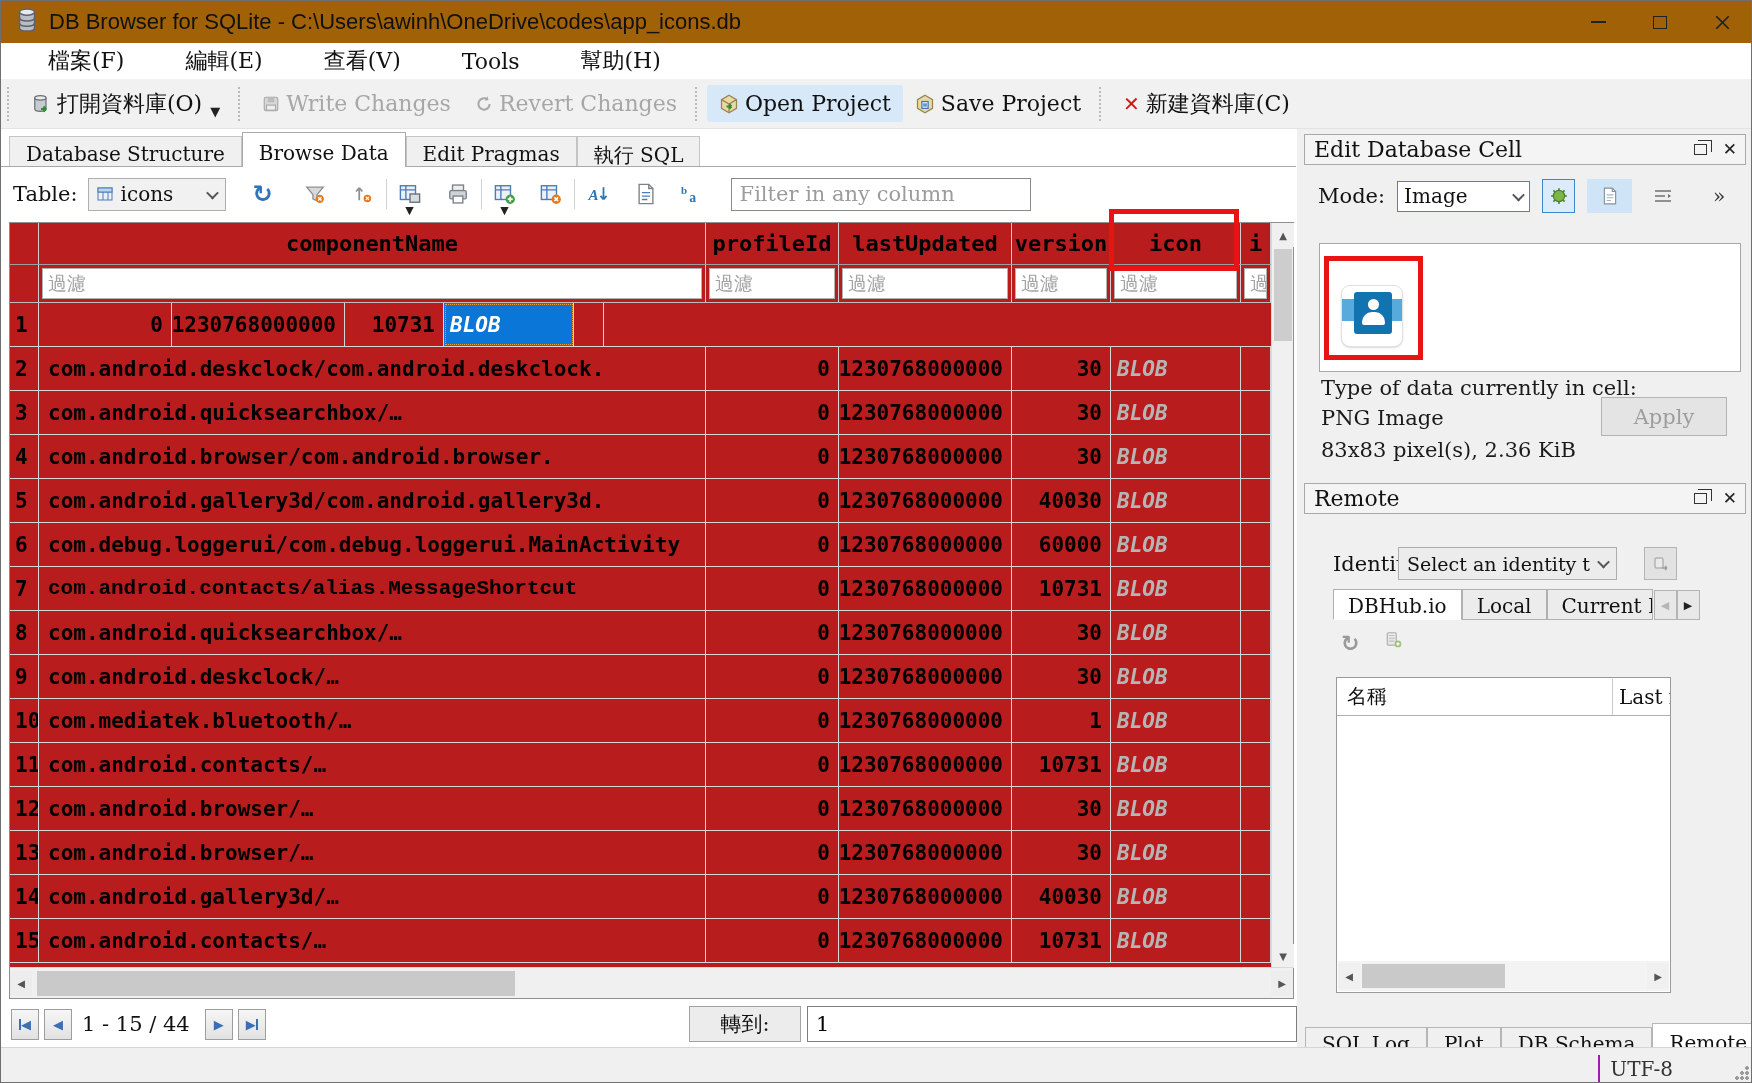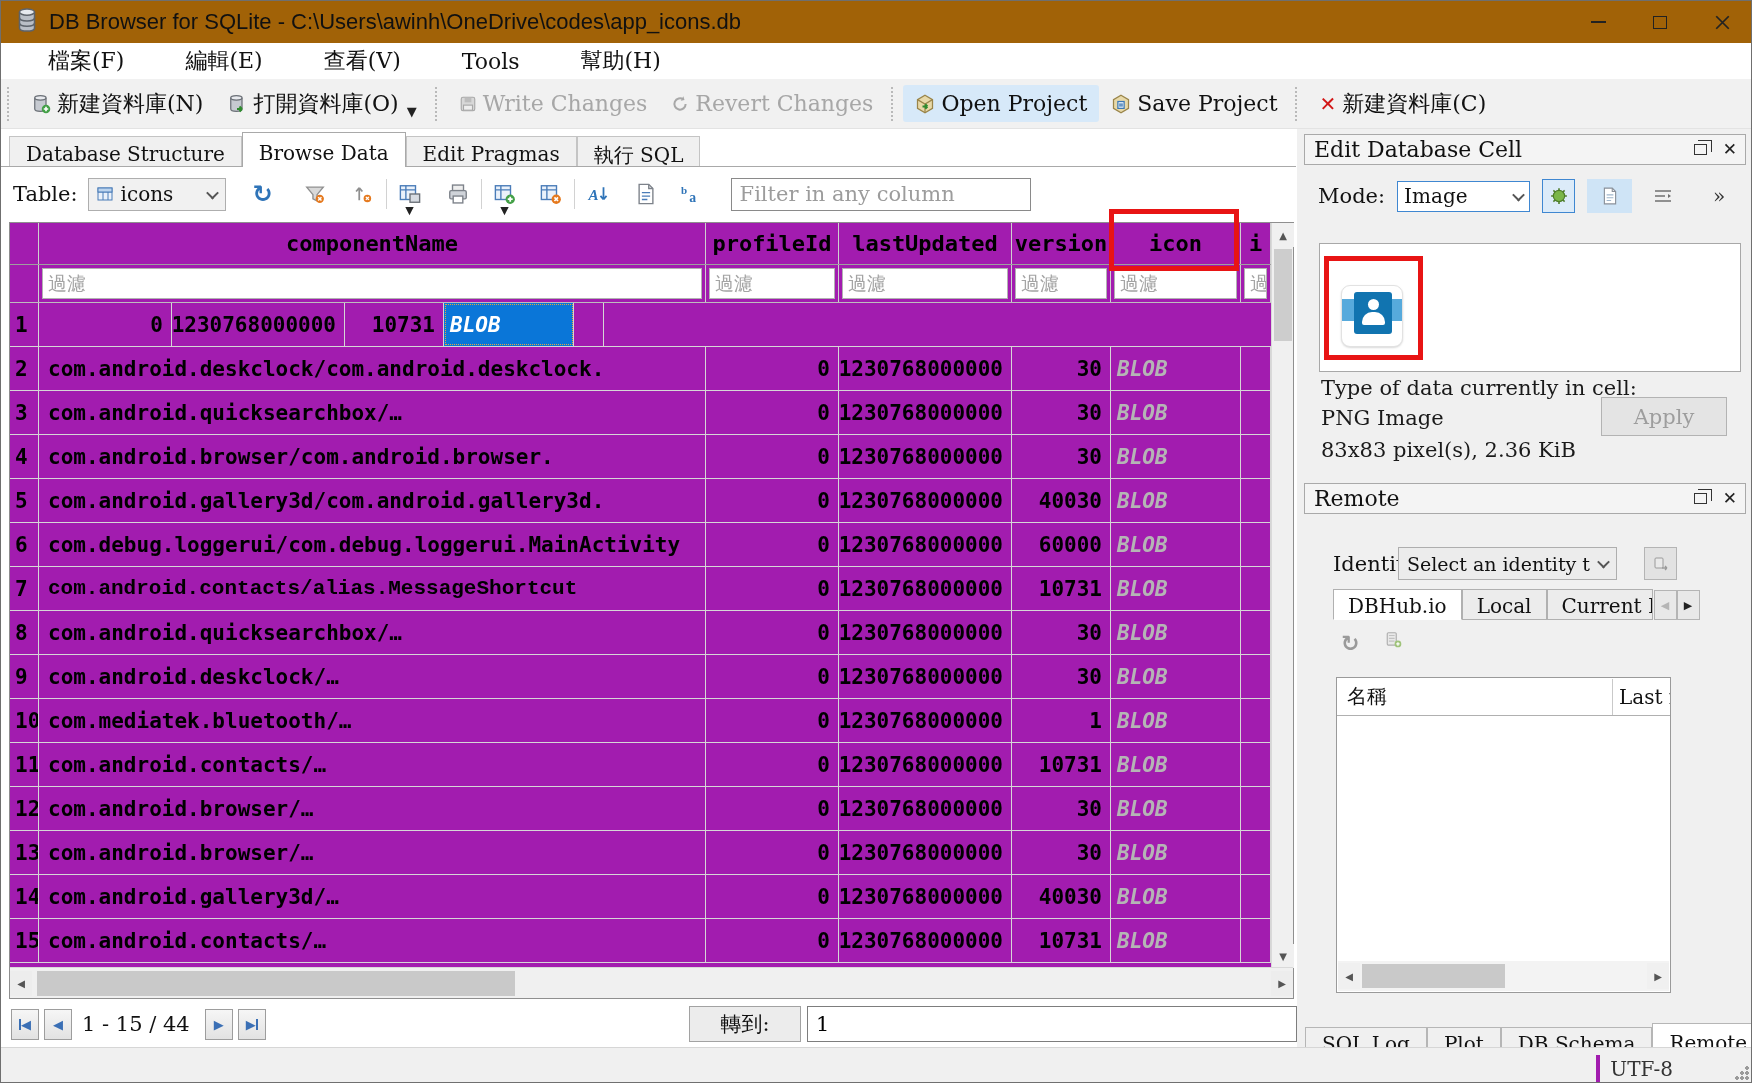--- a/index.html
+++ b/index.html
@@ -43,21 +43,21 @@
   .combo{ display:flex; align-items:center; gap:8px; background:#f1f1f1; border:1px solid #aeaeae; height:33px; padding:0 8px; font-size:20px; color:#111; }
   .chev{ width:9px; height:9px; border-right:2px solid #555; border-bottom:2px solid #555; transform:rotate(45deg) translate(-1px,-1px); margin-left:6px; }
   .ibtn{ width:30px; height:30px; display:flex; align-items:center; justify-content:center; position:relative; }
   .ibtn .under{ position:absolute; bottom:-8px; left:50%; transform:translateX(-50%); font-size:11px; color:#222; font-family:"DejaVu Sans",sans-serif;}
   .refresh{ font-family:"DejaVu Sans",sans-serif; font-size:24px; font-weight:bold; color:#2f74b8; }
   .filter-input{ height:33px; width:300px; border:1px solid #8a8a8a; font-family:"DejaVu Serif",serif; font-size:21px; color:#111; padding:0 8px; }
   .filter-input::placeholder{ color:#9c9c9c; }
   .vsep{ width:1px; height:30px; background:#d2d2d2; margin:0 8px; }
 
   
-  .grid-wrap{ left:8px; top:221px; width:1285px; height:777px; border:1px solid #8f8f8f; background:#a21caf; }
+  .grid-wrap{ left:8px; top:221px; width:1285px; height:777px; border:1px solid #8f8f8f; background:#b91c1c; }
   .g-row{ display:flex; }
   .g-head{ height:42px; border-bottom:1px solid #9f9f9f; }
   .g-head .g-cell{ font-family:"DejaVu Sans Mono",monospace; font-weight:bold; font-size:22px; display:flex; align-items:center; justify-content:center; border-right:1px solid #cfcfcf; overflow:hidden; white-space:nowrap; }
   .g-filter{ height:38px; border-bottom:1px solid #bdbdbd; }
   .g-filter .g-cell{ border-right:1px solid #cfcfcf; padding:3px; overflow:hidden; }
   .fbox{ height:100%; border:1px solid #b2b2b2; font-size:19px; color:#a4a4a4; padding:2px 5px; white-space:nowrap; overflow:hidden; background:#fff; }
   .g-data{ height:44px; border-bottom:1px solid #d6d6d6; font-family:"DejaVu Sans Mono",monospace; font-weight:bold; font-size:21px; color:#000; }
   .g-data .g-cell{ border-right:1px solid #d6d6d6; display:flex; align-items:center; overflow:hidden; white-space:nowrap; }
   .c-num{ justify-content:flex-start; padding-left:5px; }
   .c-left{ padding-left:9px; }
@@ -101,21 +101,21 @@
   .arr-btn{ width:23px; height:30px; background:#e8e8e8; border:1px solid #b4b4b4; display:flex; align-items:center; justify-content:center; font-size:11px; font-family:"DejaVu Sans",sans-serif; }
   .rlist{ position:absolute; left:39px; top:548px; width:335px; height:316px; border:1px solid #9a9a9a; background:#fff; }
   .rlist-head{ height:38px; border-bottom:1px solid #b0b0b0; display:flex; align-items:center; font-size:20px; color:#111;gap:32px; }
   .rhscroll{ position:absolute; left:1px; bottom:1px; width:331px; height:30px; background:#f3f3f3; }
   .btabs{ position:absolute; left:8px; top:894px; display:flex; align-items:flex-end; }
   .btab{ font-size:20px; color:#111; background:#f0f0f0; border:1px solid #b6b6b6; padding:4px 16px 5px 16px; height:29px; white-space:nowrap; }
   .btab.active{ background:#fff; height:33px; padding-top:7px; border-bottom-color:#fff; }
 
   
   .statusbar{ left:0; top:1046px; width:1752px; height:37px; background:#f0f0f0; border-top:1px solid #d6d6d6; }
-  .enc{ position:absolute; right:70px; top:7px; font-size:20px; color:#333; border-left:4px solid #a21caf; padding:2px 10px; }
+  .enc{ position:absolute; right:70px; top:7px; font-size:20px; color:#333; border-left:2px solid #a21caf; padding:2px 10px; }
   .grip{ position:absolute; right:4px; bottom:4px; width:14px; height:14px;
     background:radial-gradient(circle at 12px 2px,#9a9a9a 1.6px,transparent 2px),
                radial-gradient(circle at 7px 7px,#9a9a9a 1.6px,transparent 2px),
                radial-gradient(circle at 12px 7px,#9a9a9a 1.6px,transparent 2px),
                radial-gradient(circle at 2px 12px,#9a9a9a 1.6px,transparent 2px),
                radial-gradient(circle at 7px 12px,#9a9a9a 1.6px,transparent 2px),
                radial-gradient(circle at 12px 12px,#9a9a9a 1.6px,transparent 2px); }
 
   
   .annot{ position:absolute; border:5px solid #e81414; background:transparent; z-index:50; }
@@ -152,29 +152,20 @@
   <div class="abs menubar" id="menubar">
       <div class="menu-item">檔案(F)</div>
       <div class="menu-item">編輯(E)</div>
       <div class="menu-item">查看(V)</div>
       <div class="menu-item">Tools</div>
       <div class="menu-item">幫助(H)</div>
     </div>
 
   <div class="abs toolbar">
     <div class="tb-handle"></div>
-    <div class="tb-btn">
-      <svg width="20" height="20" viewBox="0 0 16 16">
-          <path d="M3 3v9c0 1 2 1.8 4.5 1.8S12 13 12 12V3" fill="#c6cad1" stroke="#6b7077"></path>
-          <ellipse cx="7.5" cy="3" rx="4.5" ry="1.8" fill="#e8eaee" stroke="#6b7077"></ellipse>
-          <circle cx="12" cy="12" r="3.4" fill="#43a047"></circle>
-          <path d="M12 10.2v3.6M10.2 12h3.6" stroke="#fff" stroke-width="1.3"></path>
-        </svg>
-      <span>新建資料庫(N)</span>
-    </div>
     <div class="tb-btn">
       <svg width="20" height="20" viewBox="0 0 16 16">
           <path d="M3 3v9c0 1 2 1.8 4.5 1.8S12 13 12 12V3" fill="#c6cad1" stroke="#6b7077"></path>
           <ellipse cx="7.5" cy="3" rx="4.5" ry="1.8" fill="#e8eaee" stroke="#6b7077"></ellipse>
           <path d="M8 12h4m0 0l-2-2m2 2l-2 2" stroke="#2e8b2e" stroke-width="1.6" fill="none"></path>
         </svg>
       <span>打開資料庫(O)</span>
       <span class="tb-drop">▼</span>
     </div>
     <div class="tb-handle"></div>

